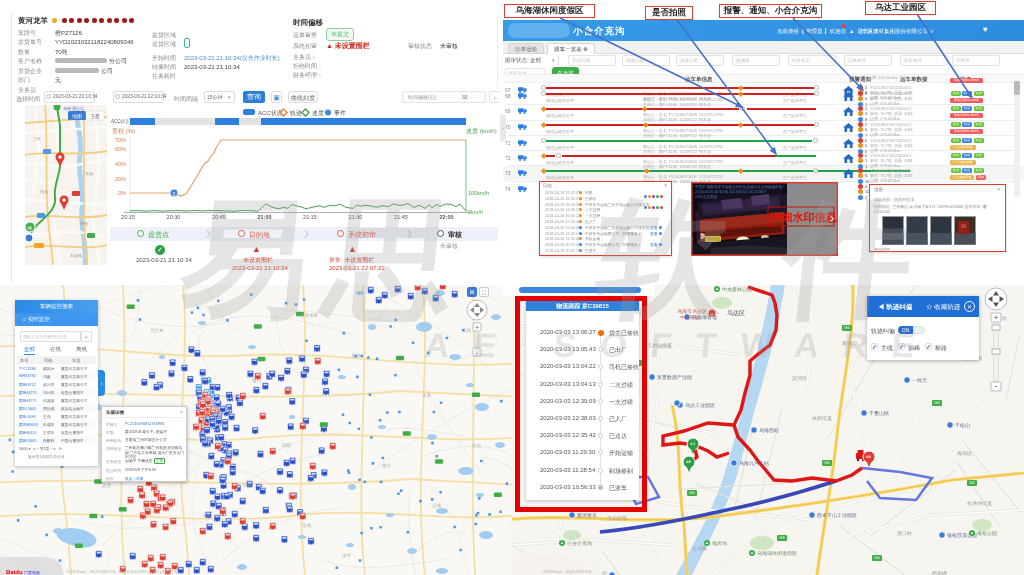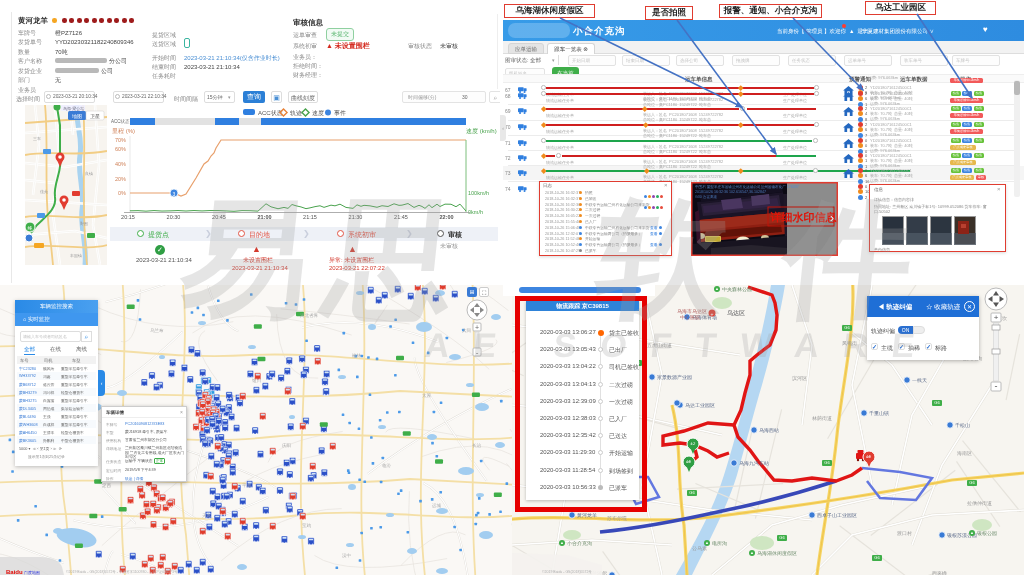--- a/index.html
+++ b/index.html
@@ -42,21 +42,21 @@
 <div class="a f7 val" style="left:55px;top:76px;">无</div>
 <div class="a f7 lbl" style="left:18px;top:86px;">业务员</div>
 <div class="a f7 lbl" style="left:152px;top:31px;">提货区域</div>
 <div class="a f7 lbl" style="left:152px;top:40px;">送货区域</div>
 <div class="a" style="left:184px;top:38px;width:6px;height:10px;border:1px solid #3ab5a0;border-radius:2px;"></div>
 <div class="a f7 lbl" style="left:152px;top:54px;">开始时间</div>
 <div class="a f7" style="left:184px;top:54px;color:#4a8fd4;">2023-03-21 21:10:34(仅含作业时长)</div>
 <div class="a f7 lbl" style="left:152px;top:63px;">结束时间</div>
 <div class="a f7 val" style="left:184px;top:63px;">2023-03-21 21:10:34</div>
 <div class="a f7 lbl" style="left:152px;top:72px;">任务耗时</div>
-<div class="a" style="left:293px;top:18px;font-size:7.5px;font-weight:bold;color:#333;">审核信息</div>
+<div class="a" style="left:293px;top:18px;font-size:7.5px;font-weight:bold;color:#333;">时间偏移</div>
 <div class="a f7 lbl" style="left:293px;top:31px;">运单审查</div>
 <div class="a" style="left:326px;top:28px;font-size:6px;color:#52b36a;border:1px solid #8fd0a0;background:#f2fbf5;border-radius:3px;padding:1px 4px;">未提交</div>
 <div class="a f7 lbl" style="left:293px;top:42px;">系统初审</div>
 <div class="a" style="left:326px;top:41px;font-size:7px;font-weight:bold;color:#d42a1e;">▲ 未设置围栏</div>
 <div class="a f7 lbl" style="left:408px;top:42px;">审核状态</div>
 <div class="a f7 val" style="left:440px;top:42px;">未审核</div>
 <div class="a f7 lbl" style="left:293px;top:53px;">业务员：</div>
 <div class="a f7 lbl" style="left:293px;top:62px;">拒绝时间：</div>
 <div class="a f7 lbl" style="left:293px;top:71px;">财务经理：</div>
 <div class="a" style="left:497px;top:14px;width:1px;height:75px;background:#eee;"></div>

